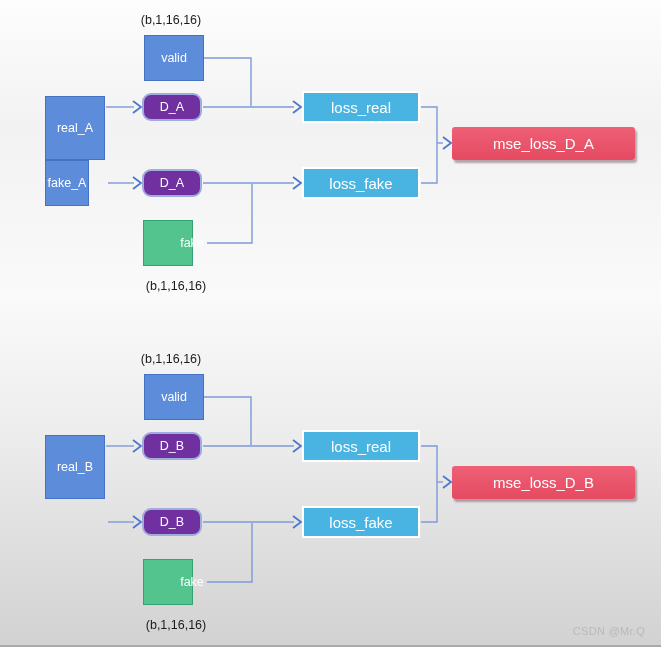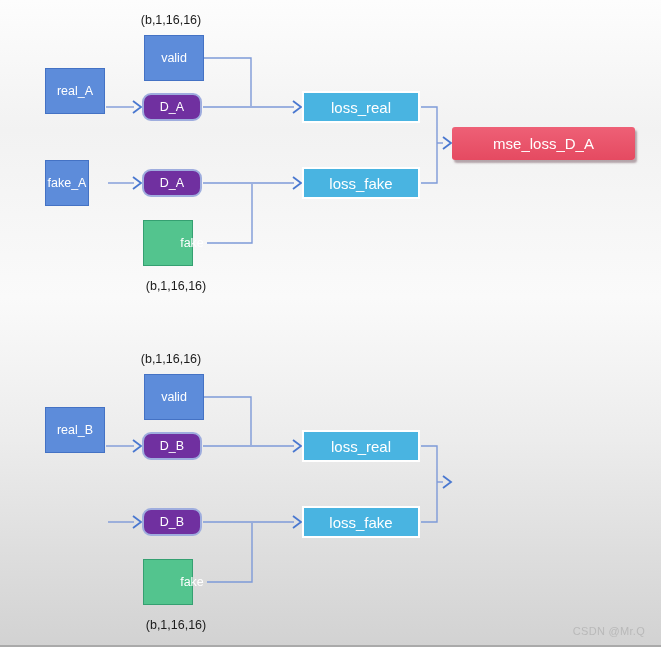--- a/index.html
+++ b/index.html
@@ -31,21 +31,21 @@
     border-radius:3px;font-size:15px;
     box-shadow:2px 3px 2px rgba(115,85,95,0.5);
     text-align:center;
   }
   .shape-label{
     position:absolute;font-size:12.5px;color:#1b1b1b;text-align:center;width:86px;
   }
   
   .pos-shape-top{left:128px;top:13px;}
   .pos-valid{left:144px;top:35px;width:60px;height:46px;}
-  .pos-real{left:45px;top:68px;width:60px;height:46px;}
+  .pos-real{left:45px;top:96px;width:60px;height:64px;}
   .pos-d1{left:142px;top:93px;width:60px;height:28px;}
   .pos-lossreal{left:302px;top:91px;width:118px;height:32px;}
   .pos-fakein{left:45px;top:160px;width:44px;height:46px;}
   .pos-d2{left:142px;top:169px;width:60px;height:28px;}
   .pos-lossfake{left:302px;top:167px;width:118px;height:32px;text-align:center;}
   .pos-green{left:143px;top:220px;width:43px;height:46px;padding-left:48px;}
   .pos-shape-bottom{left:133px;top:279px;}
   .pos-mse{left:452px;top:127px;width:183px;height:33px;}
   .watermark{
     position:absolute;right:16px;bottom:10px;
@@ -110,16 +110,17 @@
 
     <div class="shape-label pos-shape-top">(b,1,16,16)</div>
     <div class="box box-blue pos-valid">valid</div>
     <div class="box box-blue pos-real">real_B</div>
     <div class="box box-purple pos-d1">D_B</div>
     <div class="box box-cyan pos-lossreal">loss_real</div>
     <div class="box box-purple pos-d2">D_B</div>
     <div class="box box-cyan pos-lossfake">loss_fake</div>
     <div class="box box-green pos-green">fake</div>
     <div class="shape-label pos-shape-bottom">(b,1,16,16)</div>
+    <div class="box box-red pos-mse">mse_loss_D_B</div>
   </div>
 
   <div class="watermark">CSDN @Mr.Q</div>
 </div>
 
 </body></html>

